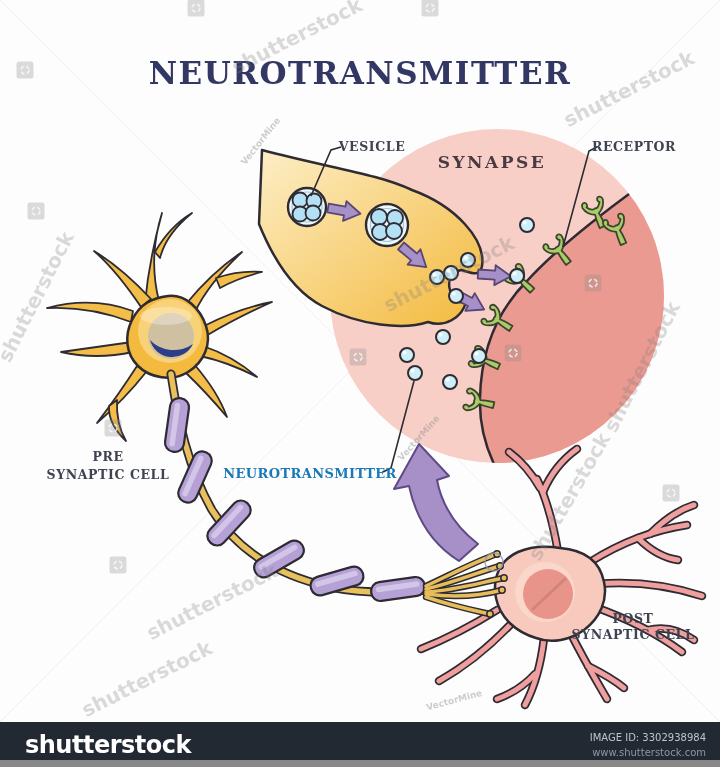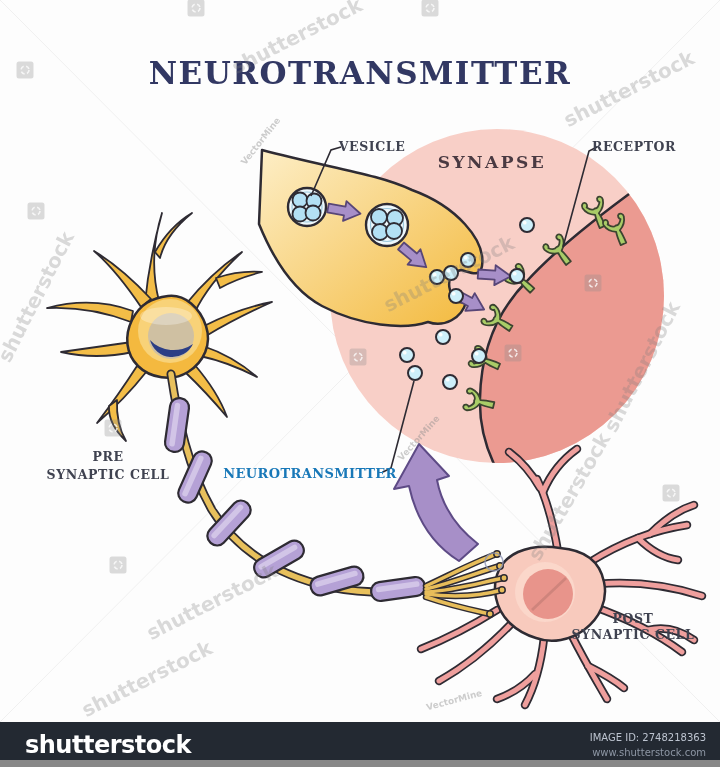--- a/index.html
+++ b/index.html
@@ -285,18 +285,18 @@
       <use href="#wmsq" transform="translate(513,353)"></use>
       <use href="#wmsq" transform="translate(358,357)"></use>
       <use href="#wmsq" transform="translate(671,493)"></use>
     </g>
   </g>
 </svg>
 
 <div class="footer">
   <div class="footer-logo">shutterstock</div>
   <div class="footer-meta">
-    <div class="footer-id">IMAGE ID: 2748218363</div>
+    <div class="footer-id">IMAGE ID: 3302938984</div>
     <div class="footer-site">www.shutterstock.com</div>
   </div>
 </div>
 
 </div>
 
 </body></html>

